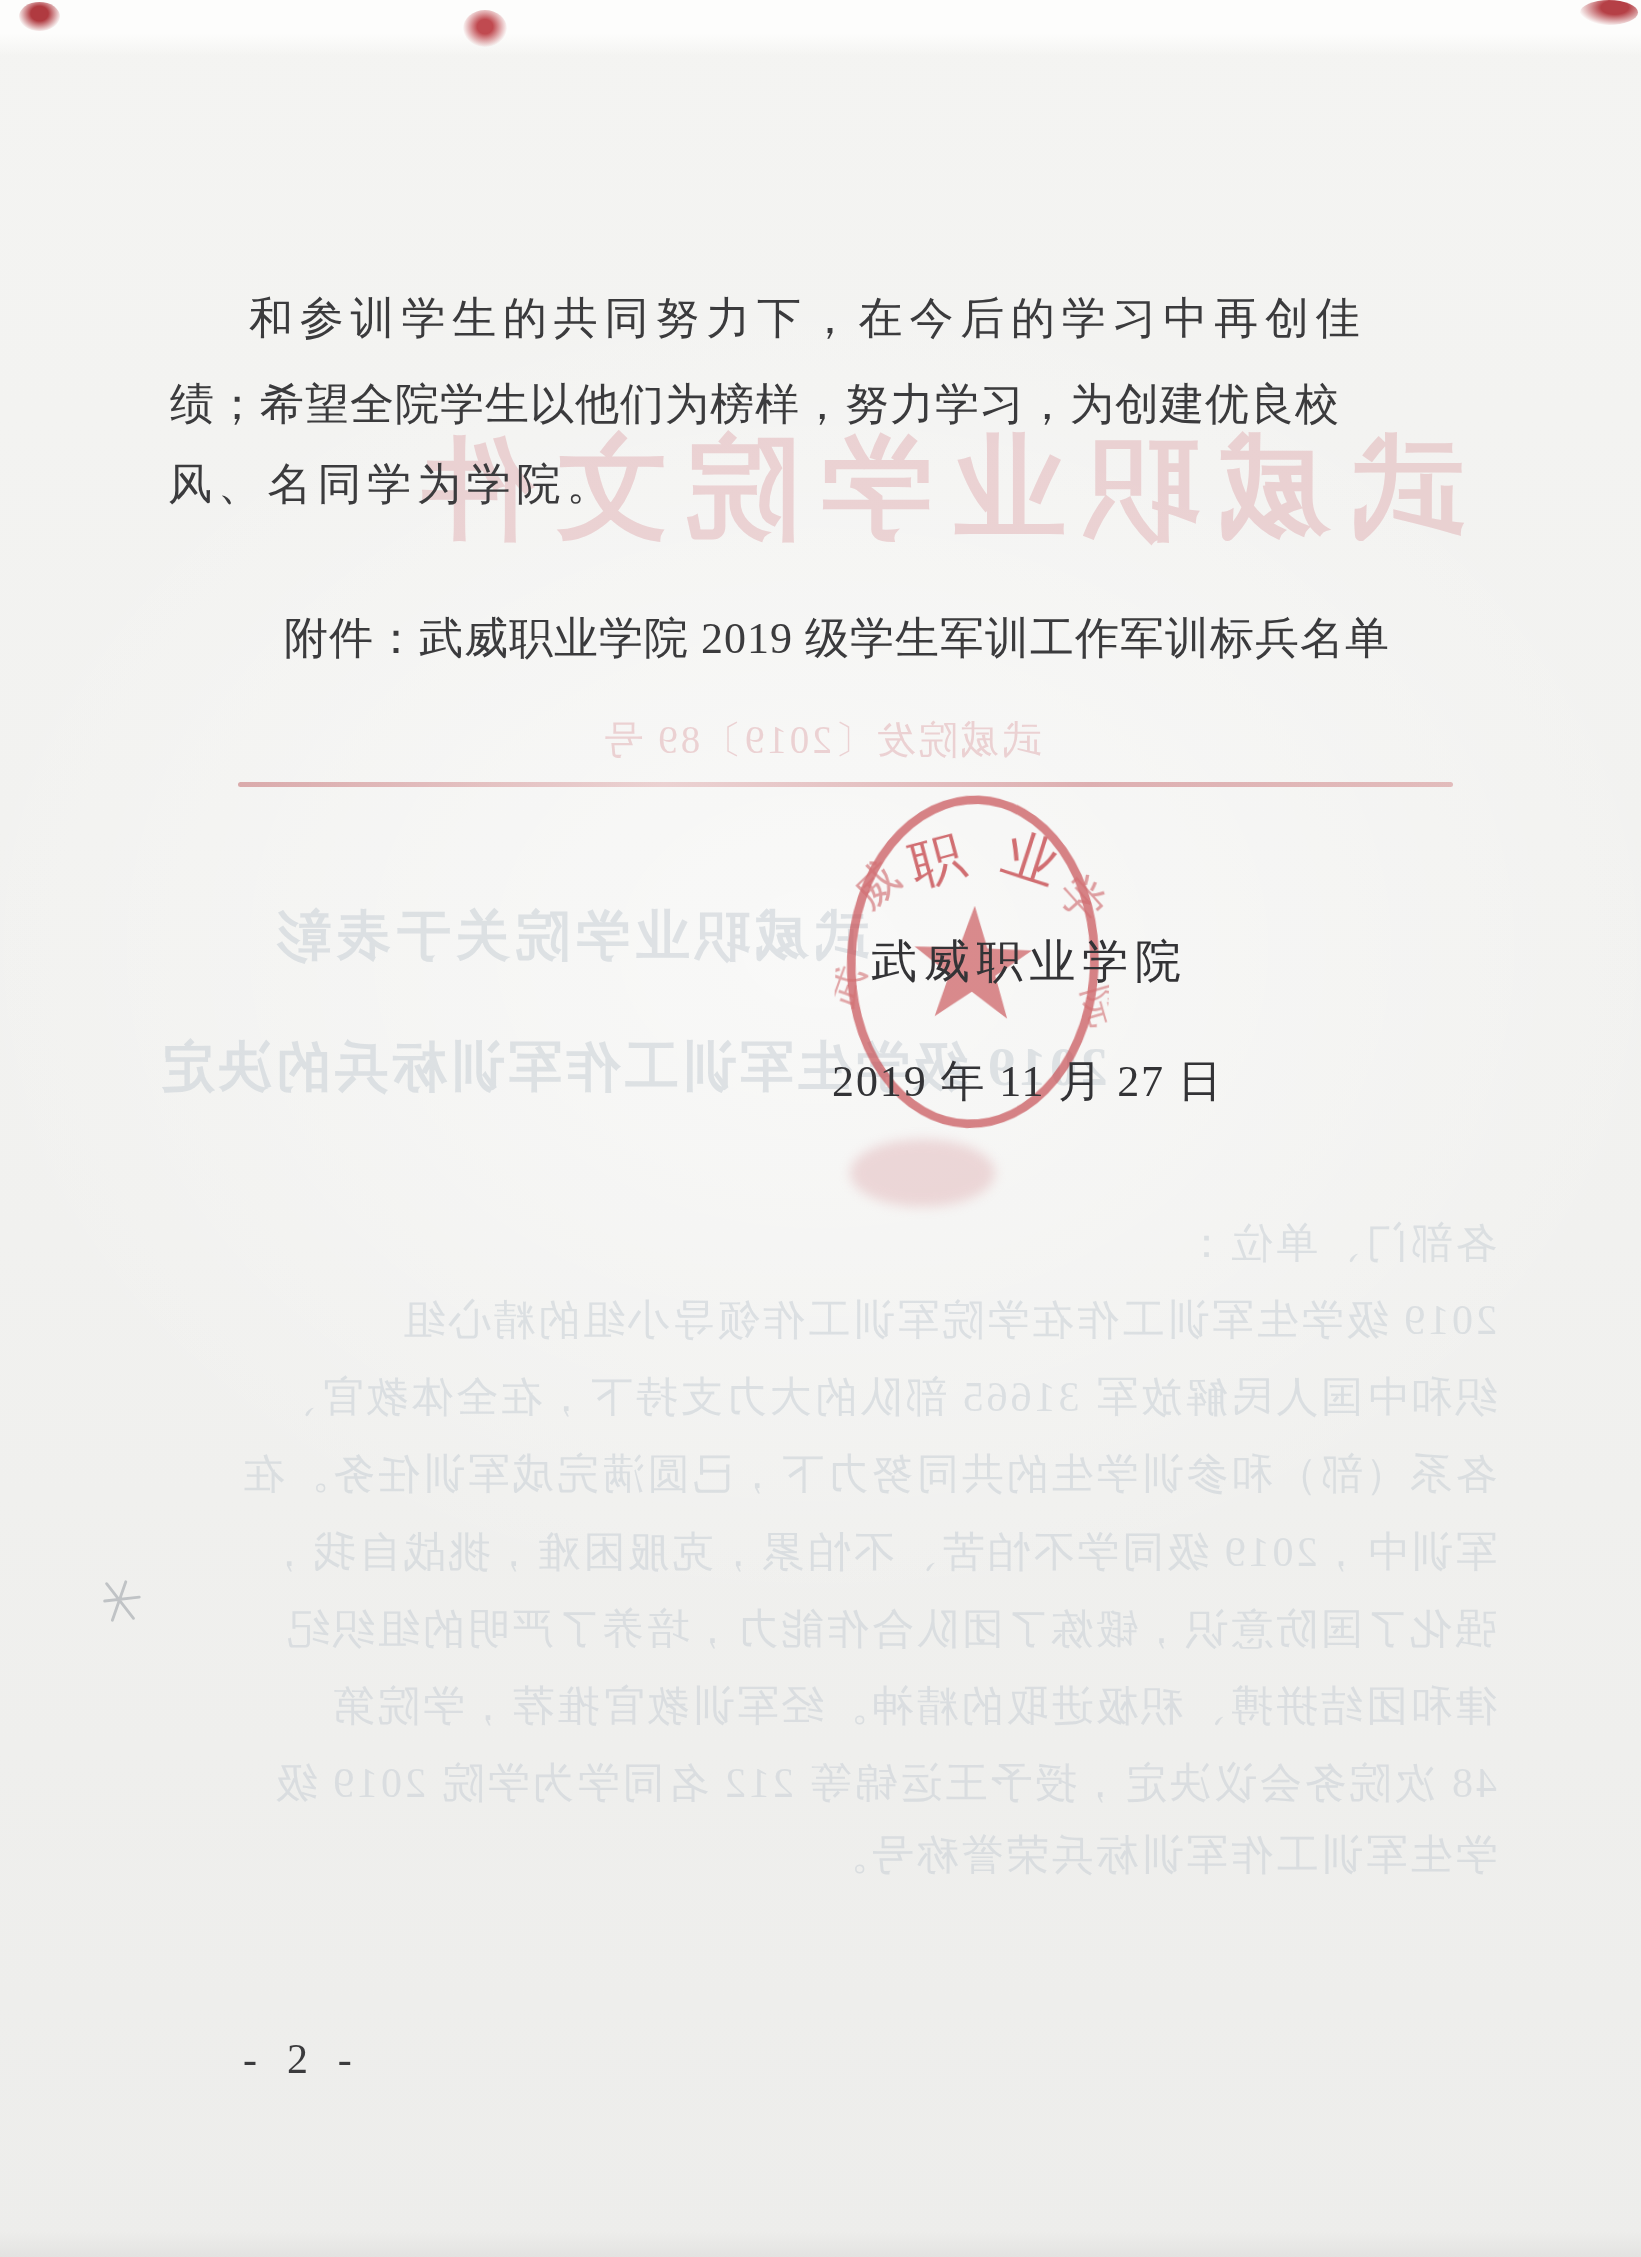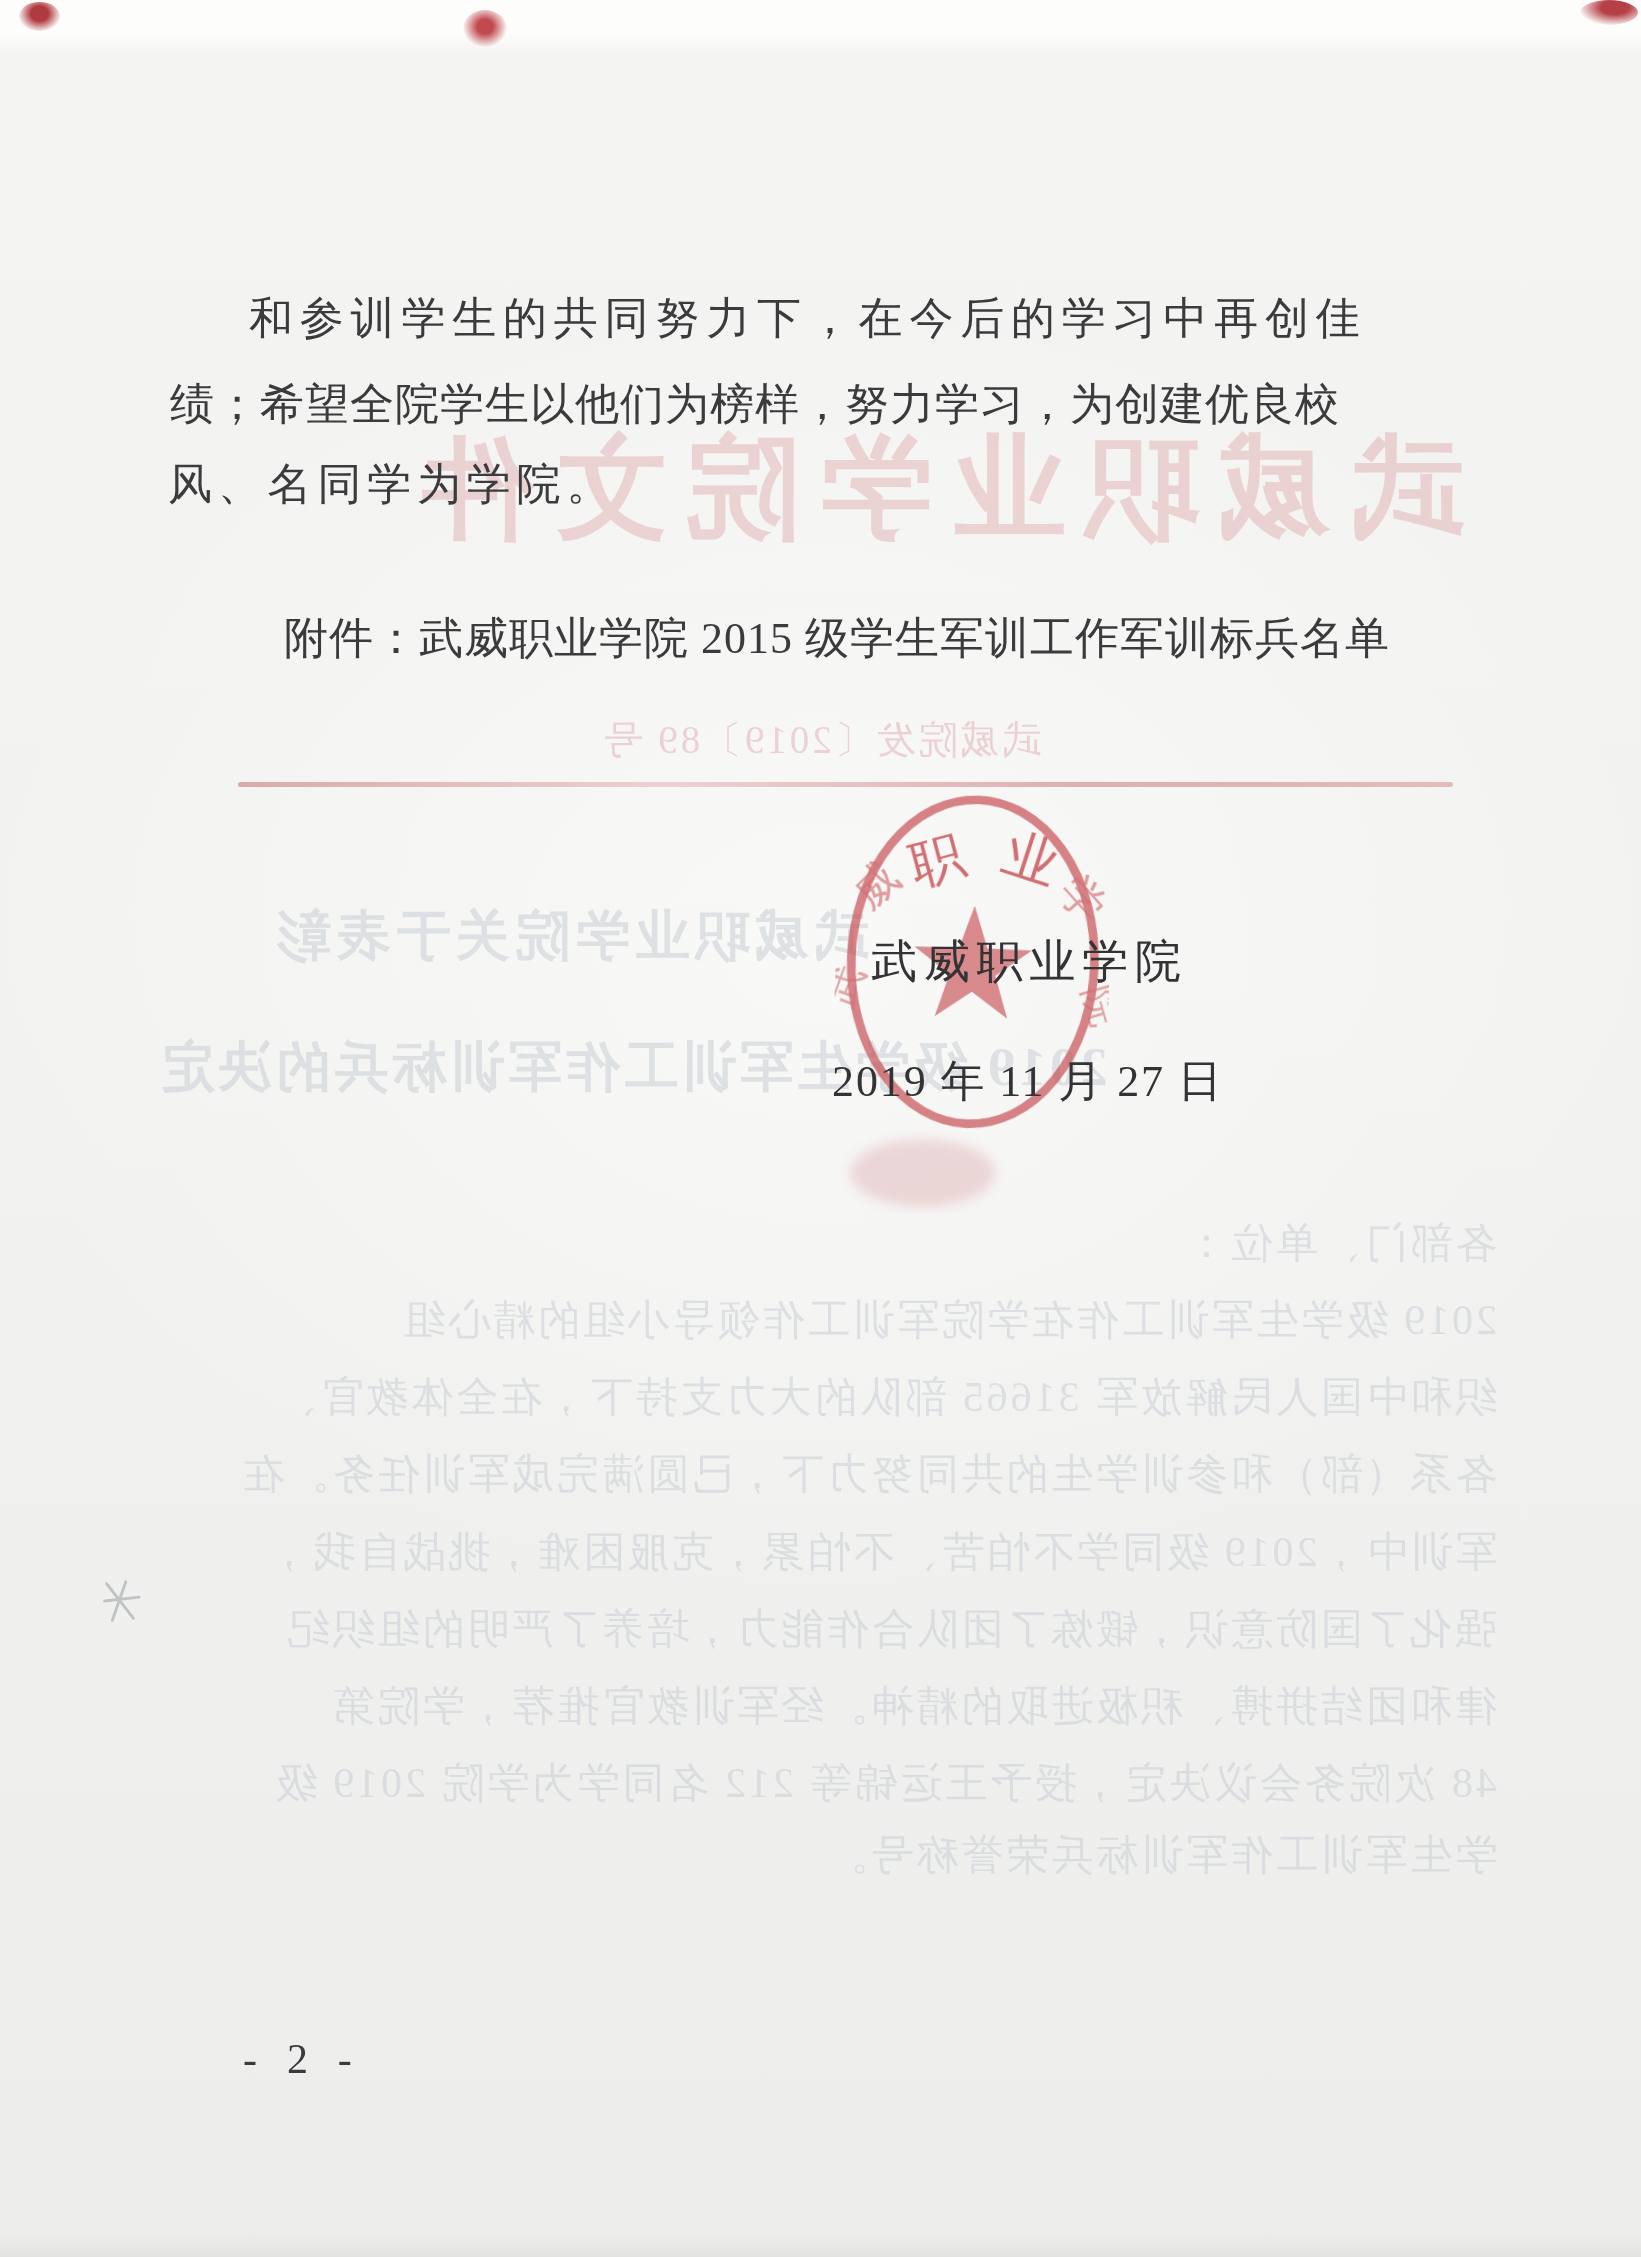--- a/index.html
+++ b/index.html
@@ -50,21 +50,21 @@
   <div class="ghostline ghost-gray" style="top:1524px;">军训中，2019 级同学不怕苦、不怕累，克服困难，挑战自我，</div>
   <div class="ghostline ghost-gray" style="top:1601px;">强化了国防意识，锻炼了团队合作能力，培养了严明的组织纪</div>
   <div class="ghostline ghost-gray" style="top:1678px;">律和团结拼搏、积极进取的精神。经军训教官推荐，学院第</div>
   <div class="ghostline ghost-gray" style="top:1755px;">48 次院务会议决定，授予王运锦等 212 名同学为学院 2019 级</div>
   <div class="ghostline ghost-gray" style="top:1827px;">学生军训工作军训标兵荣誉称号。</div>
 
   <div class="docline" style="left:249px;top:294px;letter-spacing:6.8px;">和参训学生的共同努力下，在今后的学习中再创佳</div>
   <div class="docline" style="left:170px;top:380px;letter-spacing:1px;">绩；希望全院学生以他们为榜样，努力学习，为创建优良校</div>
   <div class="docline" style="left:168px;top:460px;letter-spacing:5.8px;">风、名同学为学院。</div>
 
-  <div class="docline" style="left:284px;top:614px;letter-spacing:1px;">附件：武威职业学院 2015 级学生军训工作军训标兵名单</div>
+  <div class="docline" style="left:284px;top:614px;letter-spacing:1px;">附件：武威职业学院 2019 级学生军训工作军训标兵名单</div>
 
   <div class="rule"></div>
 
   <div class="seal">
     <svg width="274" height="350" viewBox="0 0 284 362">
       <g fill="#c85055" opacity="0.82">
         <ellipse cx="142" cy="186" rx="126" ry="168" fill="none" stroke="#c85055" stroke-width="9" opacity="0.85"></ellipse>
         <polygon points="142,128 156.7,171.8 202.9,172.2 165.8,199.7 179.6,243.8 142,217 104.4,243.8 118.2,199.7 81.1,172.2 127.3,171.8" opacity="0.8"></polygon>
         <text x="18" y="240" font-size="42" transform="rotate(-72 18 240)" opacity="0.6">武</text>
         <text x="34" y="138" font-size="46" transform="rotate(-46 34 138)" opacity="0.65">威</text>

